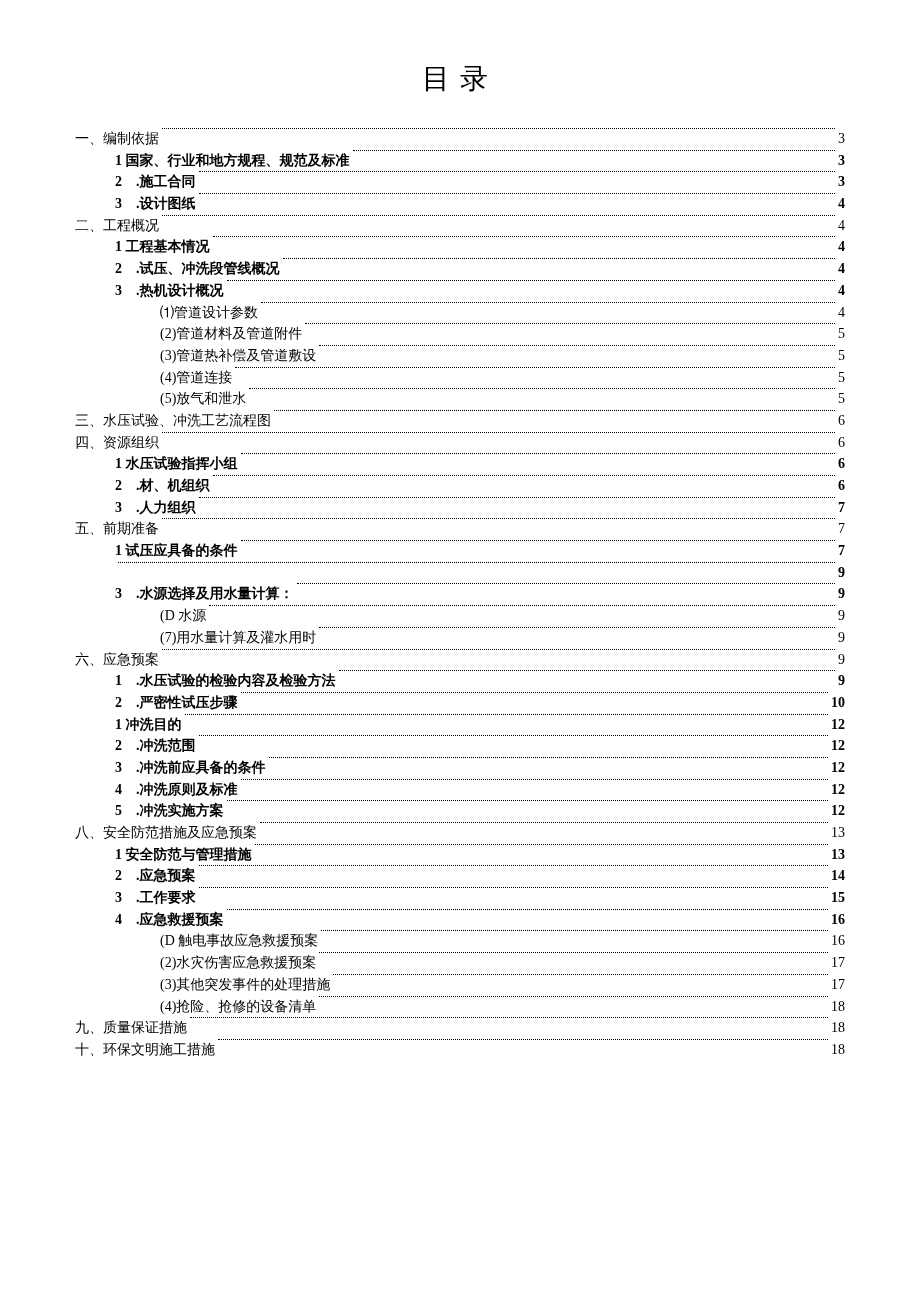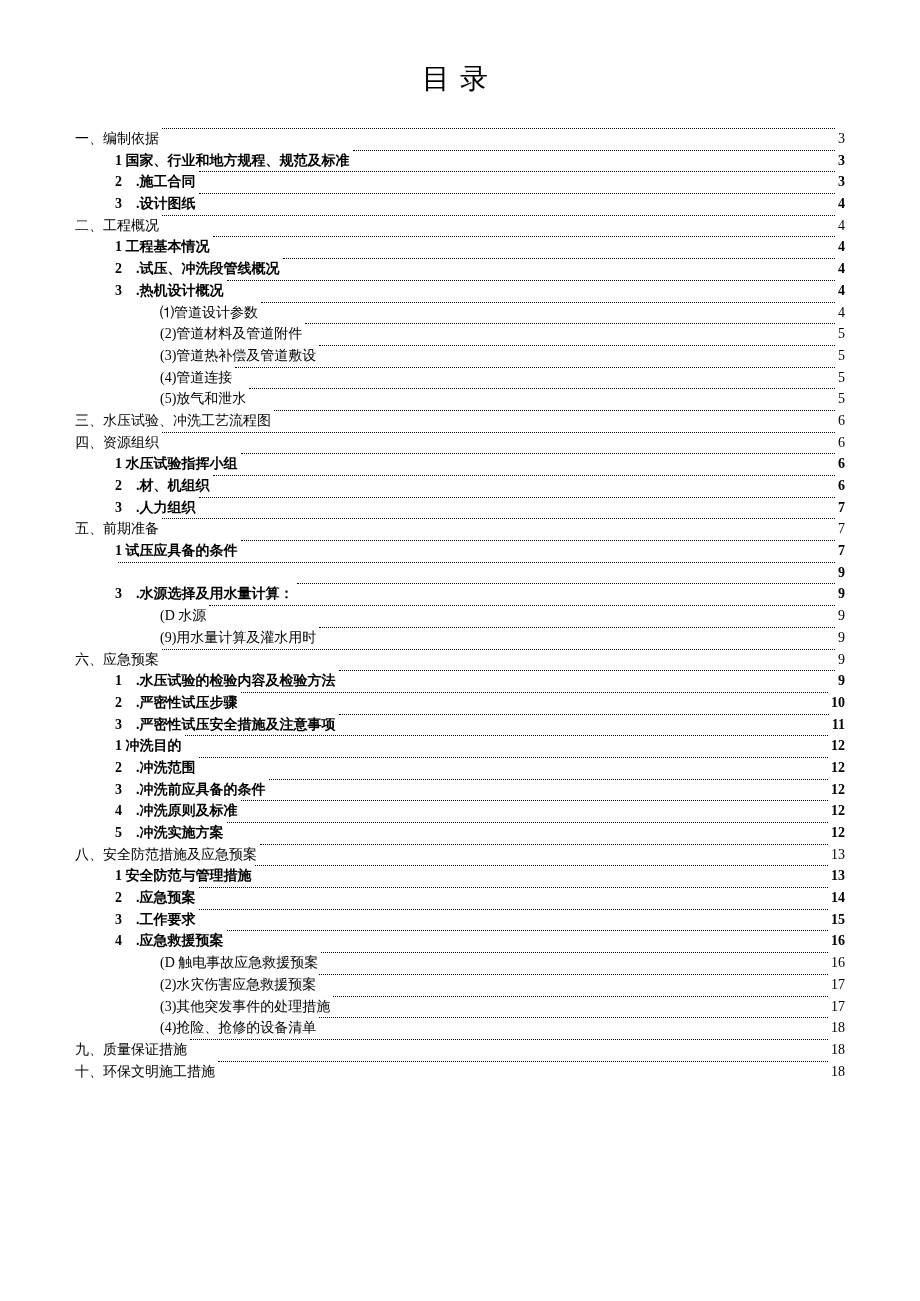--- a/index.html
+++ b/index.html
@@ -155,43 +155,38 @@
       <span class="toc-label">3　.水源选择及用水量计算：</span>
       <span class="dots"></span>
       <span class="toc-page">9</span>
     </div>
     <div class="toc-line lvl-3">
       <span class="toc-label">(D 水源</span>
       <span class="dots"></span>
       <span class="toc-page">9</span>
     </div>
     <div class="toc-line lvl-3">
-      <span class="toc-label">(9)用水量计算及灌水用时</span>
+      <span class="toc-label">(7)用水量计算及灌水用时</span>
       <span class="dots"></span>
       <span class="toc-page">9</span>
     </div>
     <div class="toc-line lvl-1">
       <span class="toc-label">六、应急预案</span>
       <span class="dots"></span>
       <span class="toc-page">9</span>
     </div>
     <div class="toc-line lvl-2">
       <span class="toc-label">1　.水压试验的检验内容及检验方法</span>
       <span class="dots"></span>
       <span class="toc-page">9</span>
     </div>
     <div class="toc-line lvl-2">
       <span class="toc-label">2　.严密性试压步骤</span>
       <span class="dots"></span>
       <span class="toc-page">10</span>
-    </div>
-    <div class="toc-line lvl-2">
-      <span class="toc-label">3　.严密性试压安全措施及注意事项</span>
-      <span class="dots"></span>
-      <span class="toc-page">11</span>
     </div>
     <div class="toc-line lvl-2">
       <span class="toc-label">1 冲洗目的</span>
       <span class="dots"></span>
       <span class="toc-page">12</span>
     </div>
     <div class="toc-line lvl-2">
       <span class="toc-label">2　.冲洗范围</span>
       <span class="dots"></span>
       <span class="toc-page">12</span>

